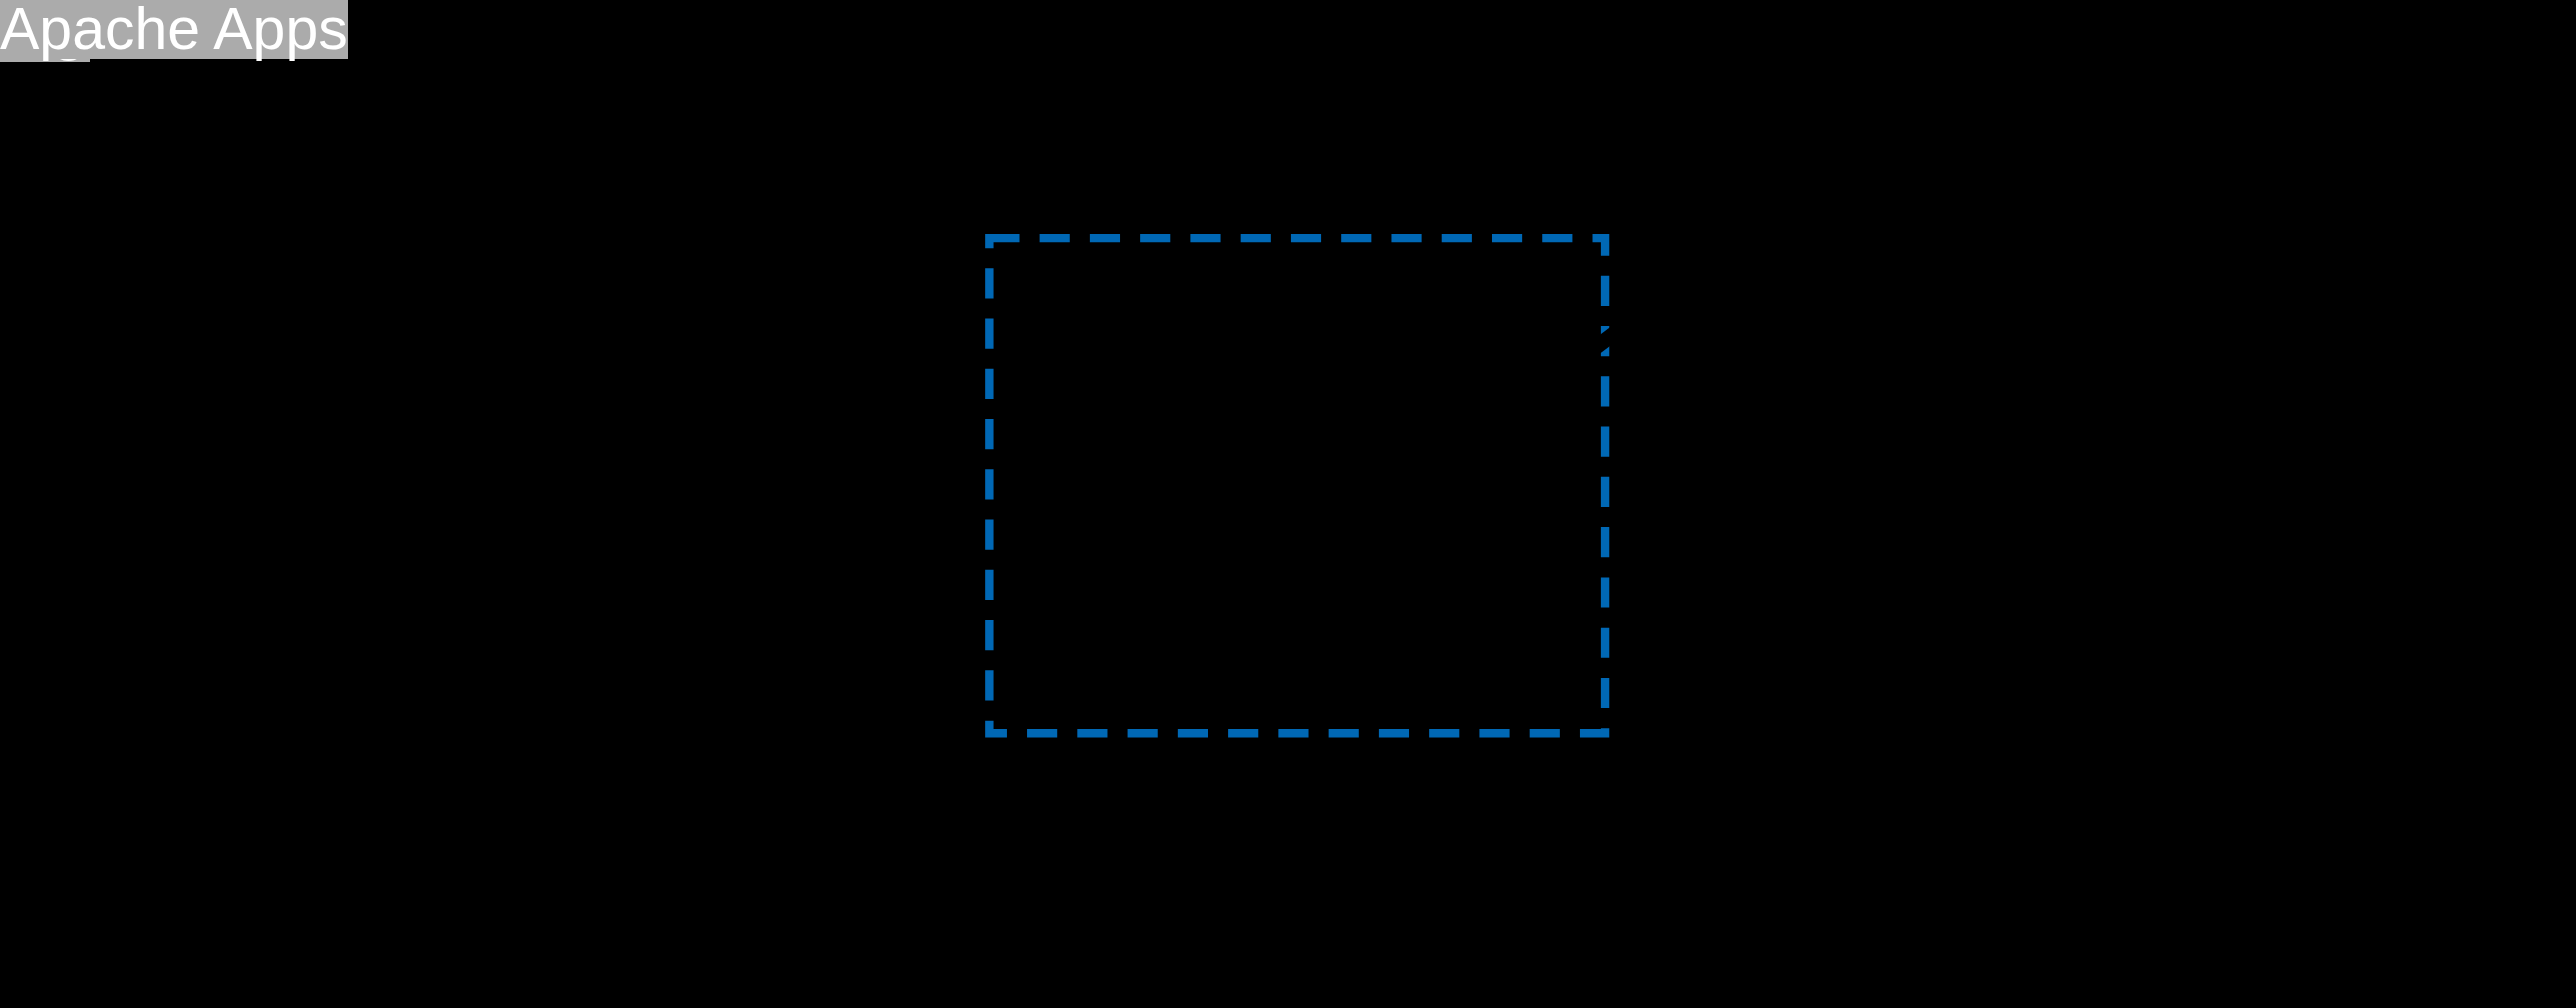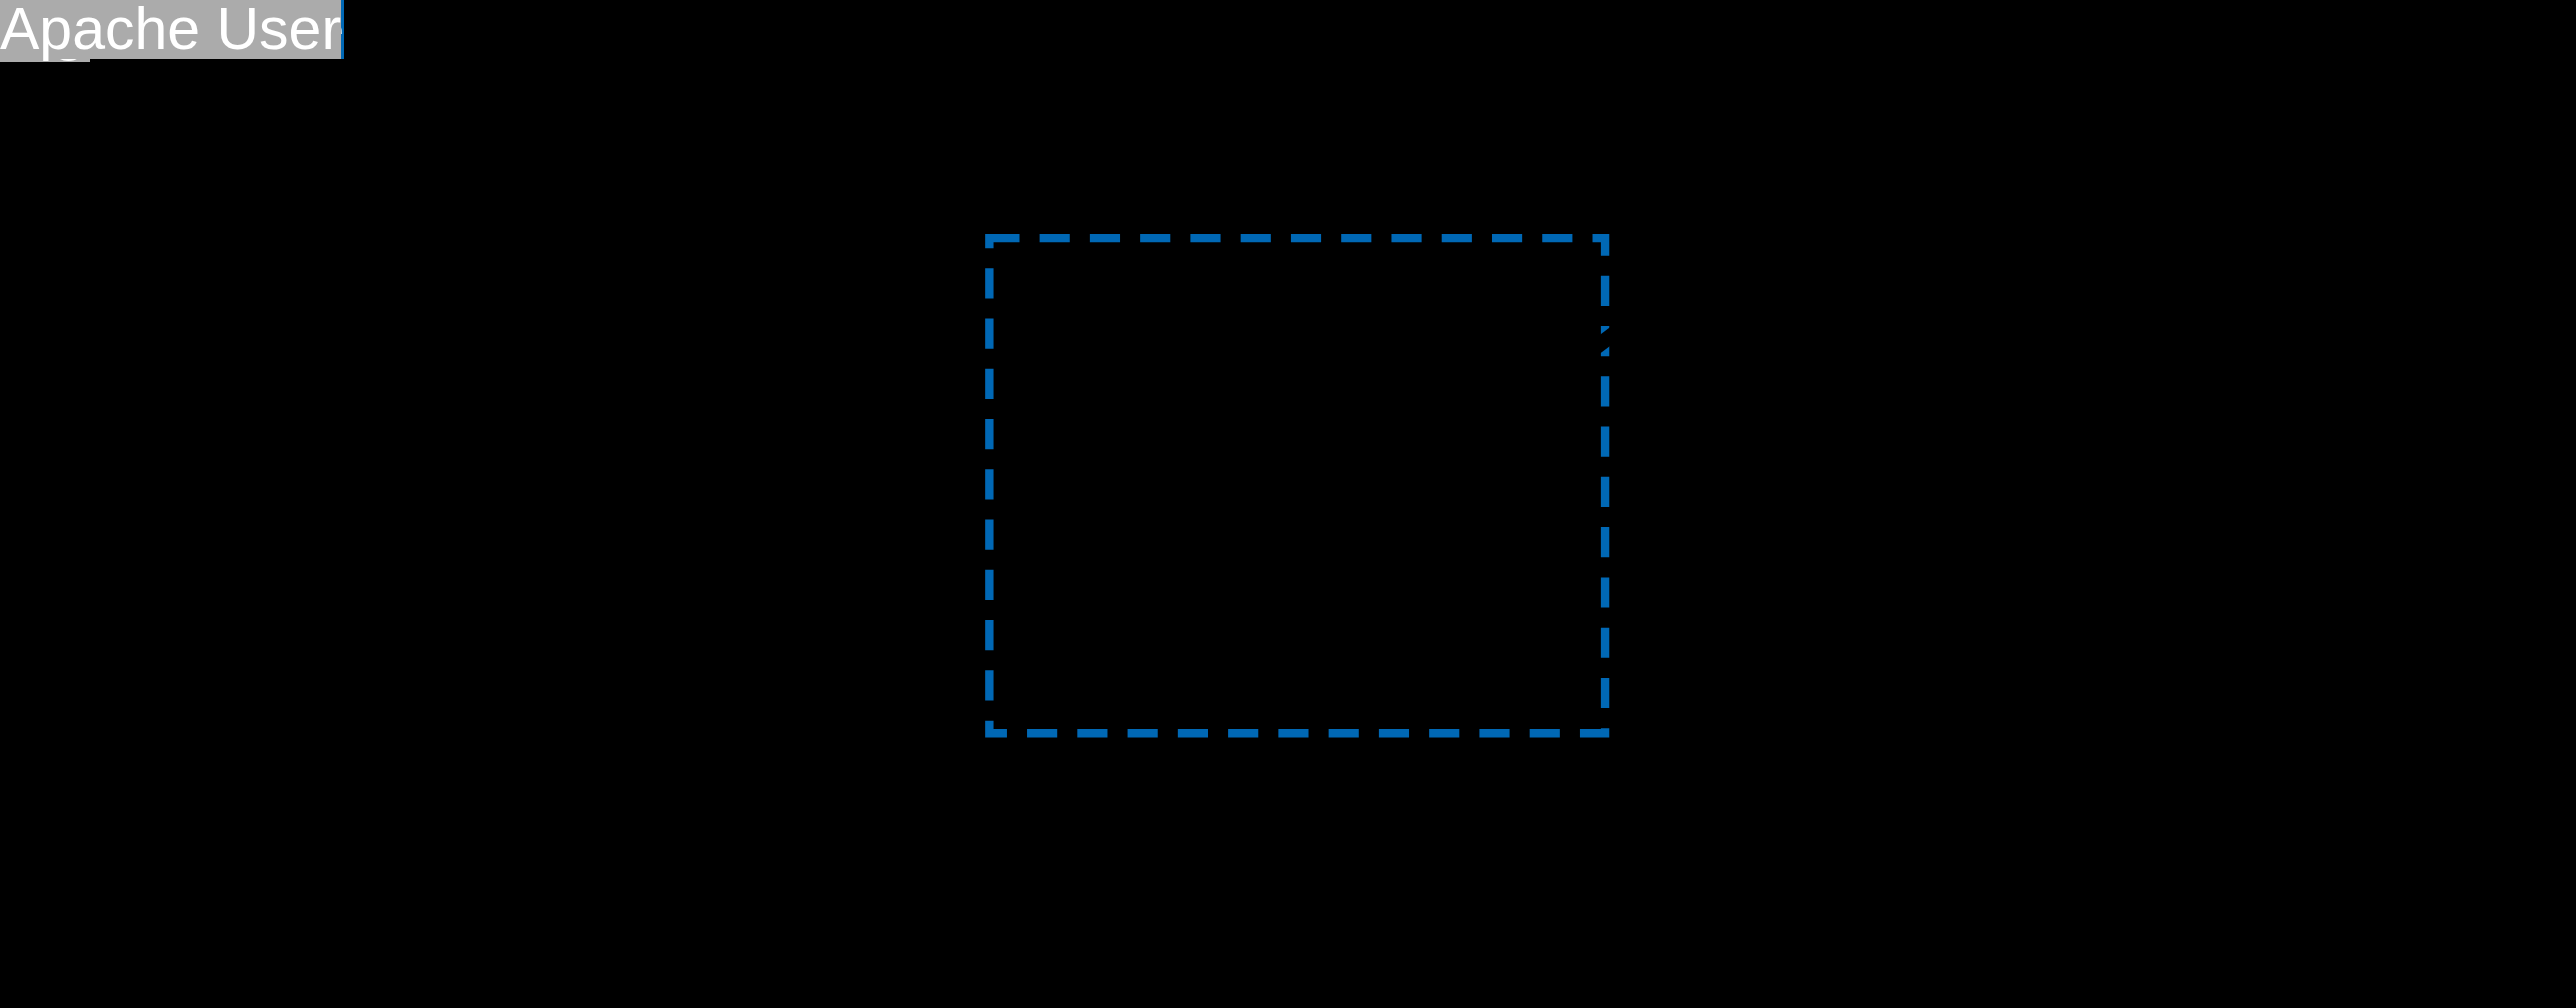--- a/index.html
+++ b/index.html
@@ -79,21 +79,21 @@
 
   <div class="node z-boxes" id="user-apps-box" style="background-color: rgb(245, 220, 146); color: rgb(0, 0, 0);">
     <span class="label">User Apps</span>
   </div>
 
   <div class="node z-boxes" id="bigdl-box" style="background-color: rgb(30, 154, 255); color: rgb(255, 255, 255);">
     <span class="label">BigDL</span>
   </div>
 
   <div class="node z-boxes" id="apache-spark-box" style="background-color: rgb(171, 171, 171); color: rgb(255, 255, 255);">
-    <span class="label">Apache User</span>
+    <span class="label">Apache Apps</span>
   </div>
 
   <svg class="layer z-over" width="2576" height="1009" viewBox="0 0 3075 1204">
 
     <circle cx="625" cy="616" r="7" fill="#000000"></circle>
 
     <circle cx="1849" cy="464" r="7" fill="#000000"></circle>
 
     <line x1="1868" y1="442" x2="2012" y2="334" stroke-width="18" stroke="#000000"></line>
 

